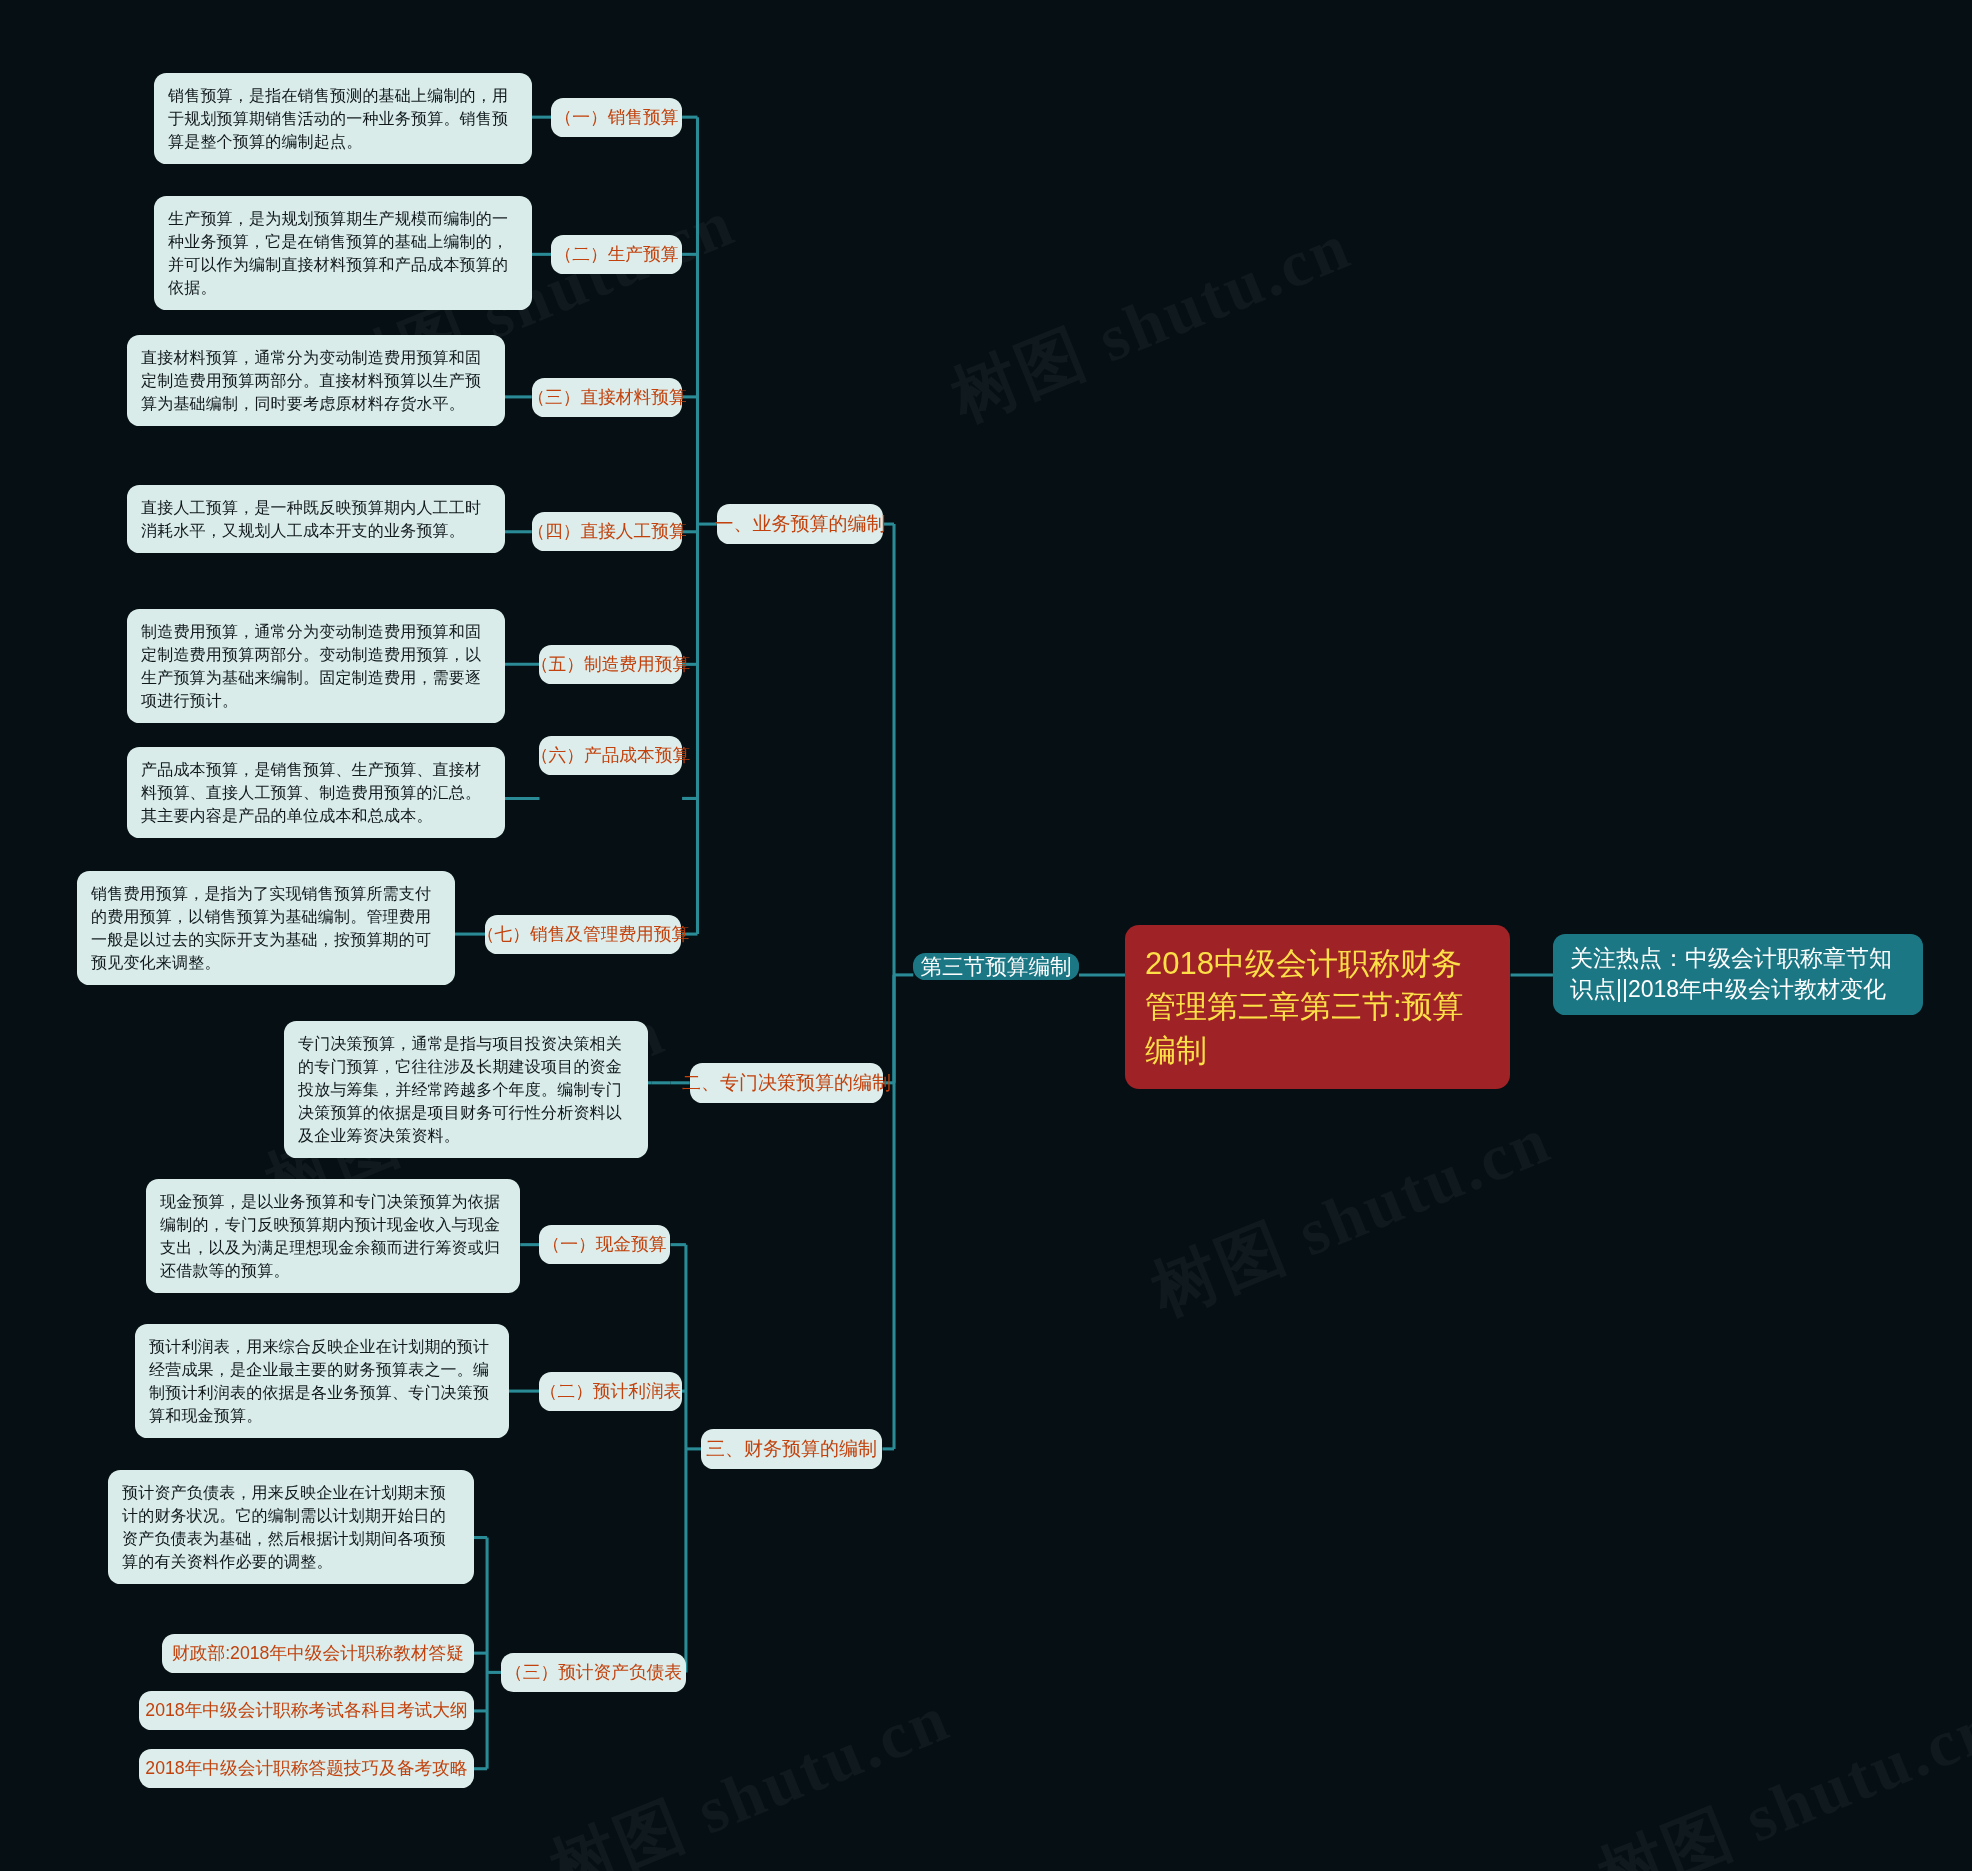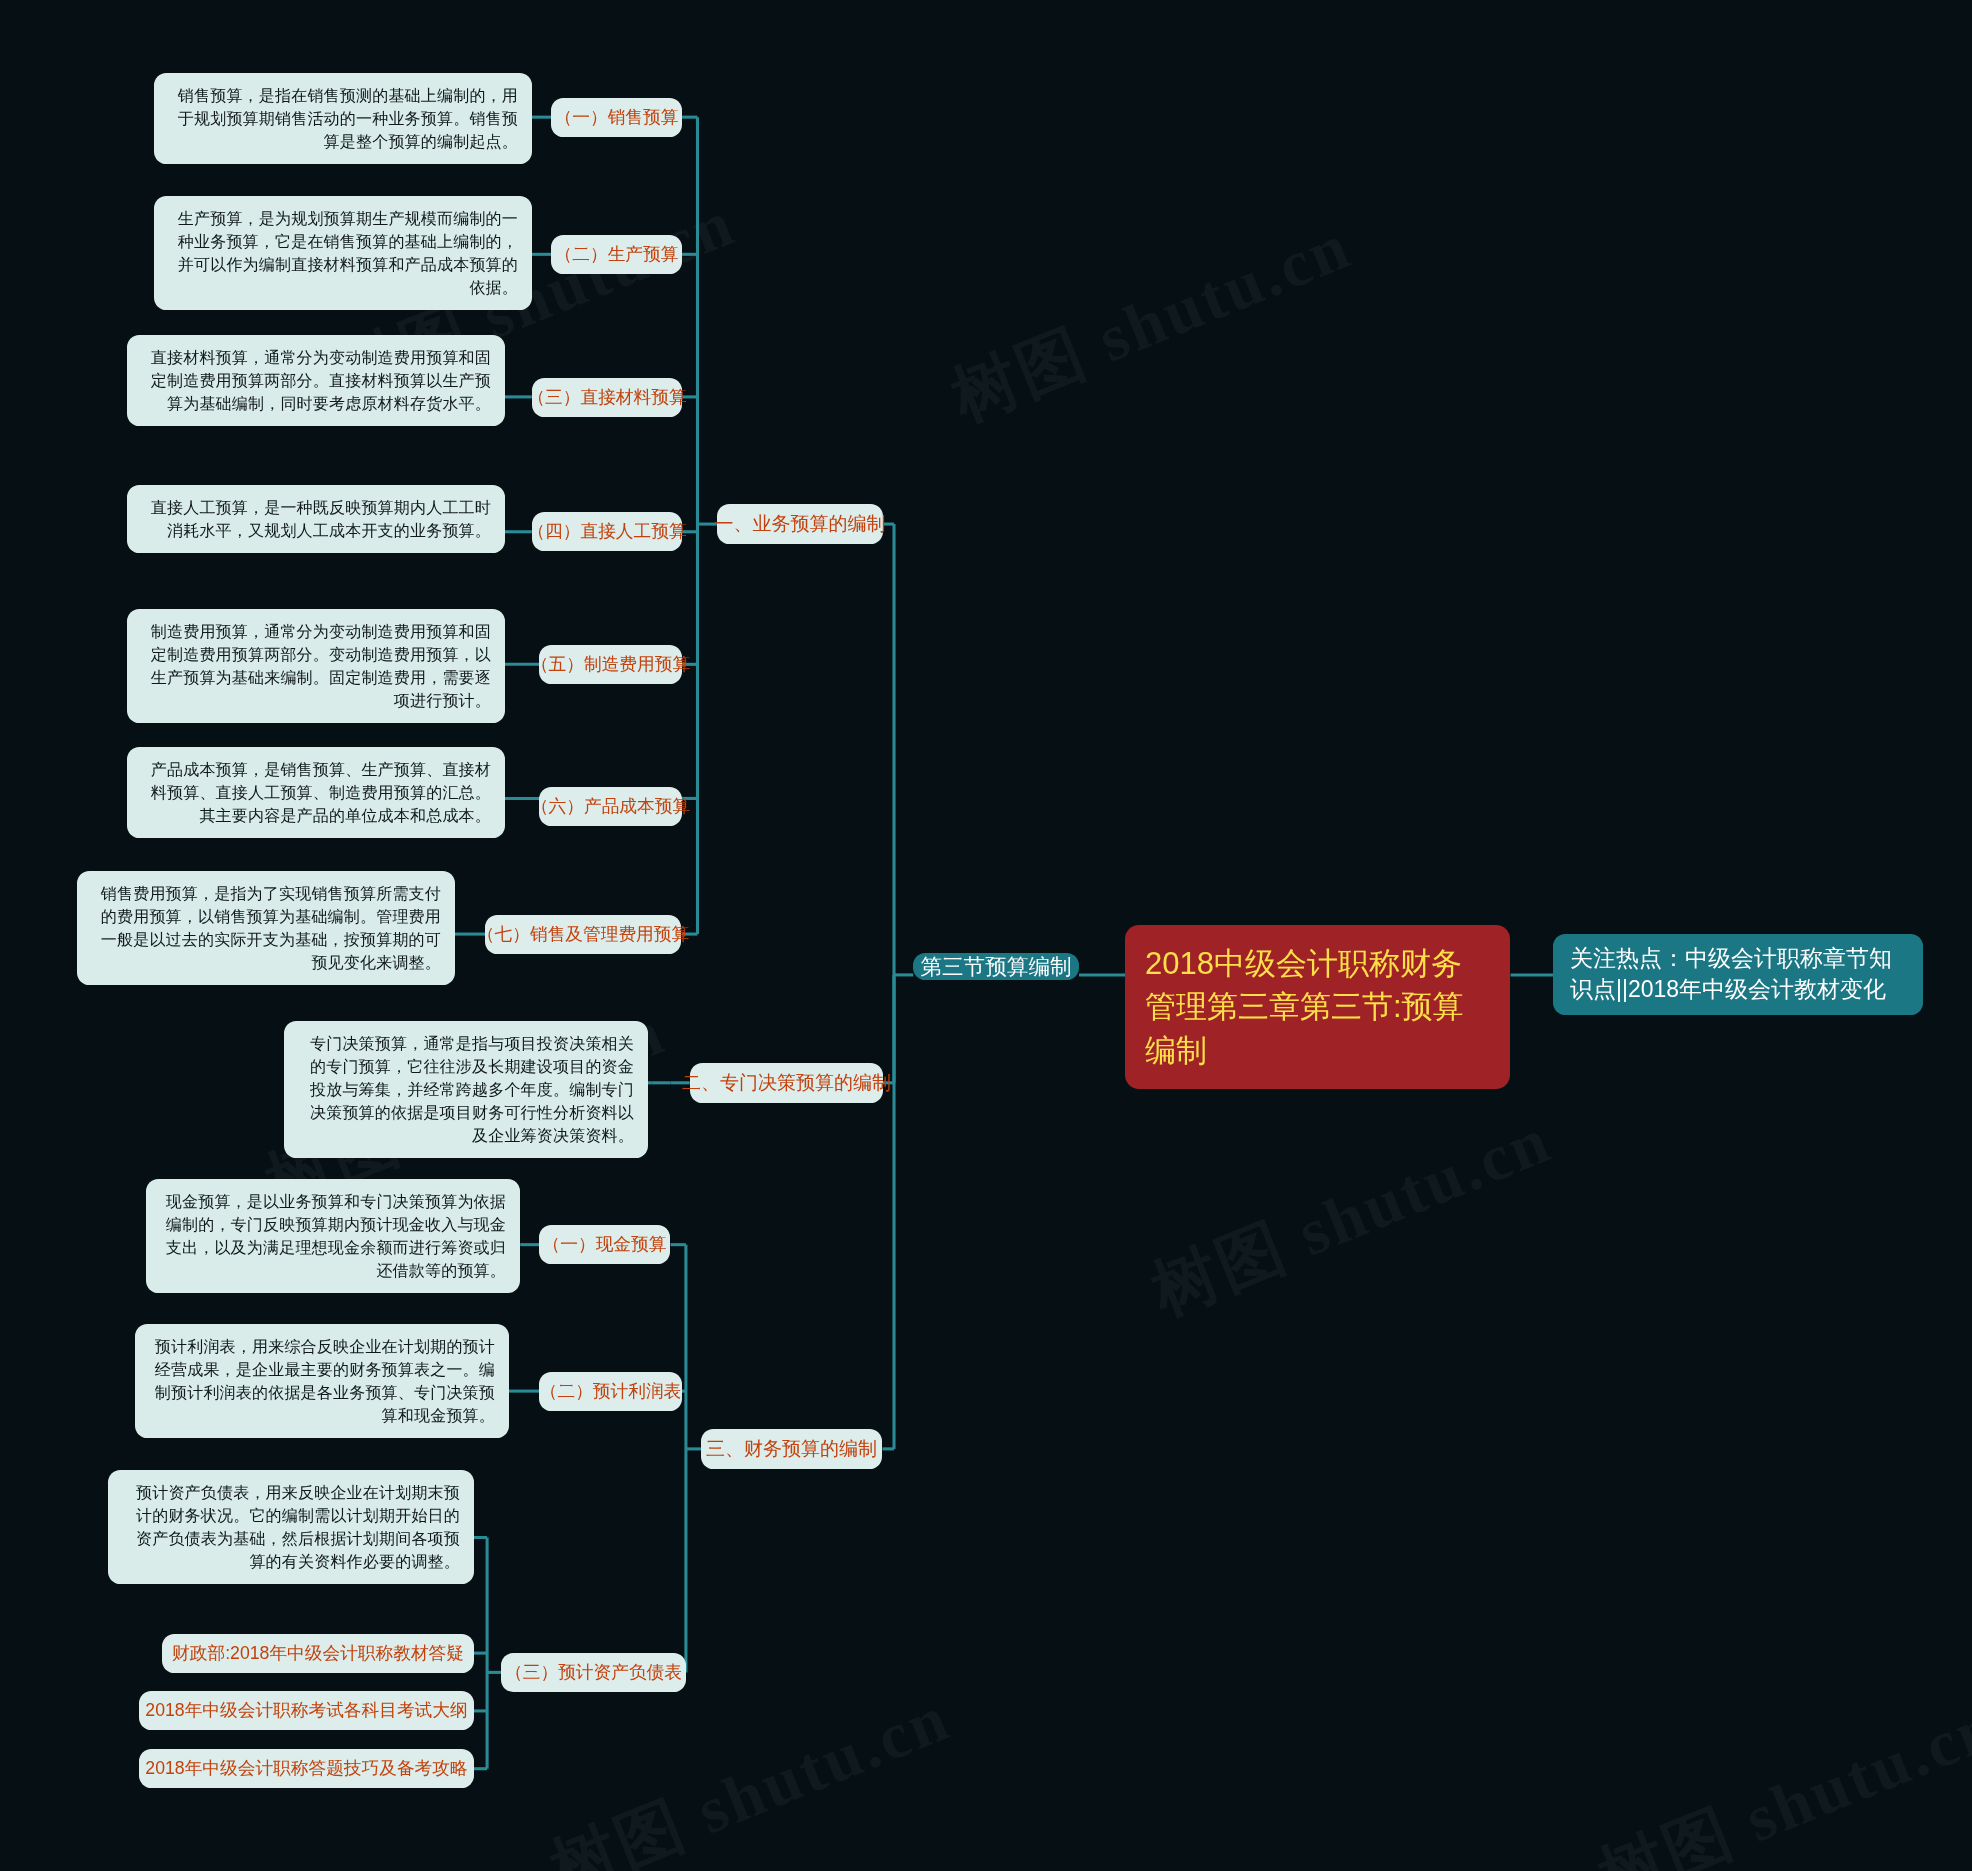--- a/index.html
+++ b/index.html
@@ -27,21 +27,21 @@
   }
   
   .leaf{
     background:#d9ecea;
     color:#10181c;
     font-size:16px;
     padding:10.8px 14px;
     border-radius:12.3px;
     letter-spacing:0.2px;
   }
-  .leaf .txt{display:block;width:100%;text-align:right;}
+  .leaf .txt{display:block;width:100%;}
   
   .chip{
     background:#dcedeb;
     color:#c2410c;
     font-size:19px;
     padding:7.7px 15.4px;
     border-radius:12.3px;
     white-space:nowrap;
     justify-content:center;
   }
@@ -162,21 +162,21 @@
   </div>
   <div class="node chip small" style="left:532px;top:378px;width:150px;height:39px;">
     <span>（三）直接材料预算</span>
   </div>
   <div class="node chip small" style="left:532px;top:512px;width:150px;height:39px;">
     <span>（四）直接人工预算</span>
   </div>
   <div class="node chip small" style="left:539px;top:645px;width:143px;height:39px;">
     <span>（五）制造费用预算</span>
   </div>
-  <div class="node chip small" style="left:539px;top:787px;width:143px;height:39px;">
+  <div class="node chip small" style="left:539px;top:736px;width:143px;height:39px;">
     <span>（六）产品成本预算</span>
   </div>
   <div class="node chip small" style="left:485px;top:915px;width:196px;height:39px;">
     <span>（七）销售及管理费用预算</span>
   </div>
 
   <div class="node leaf" style="left:154px;top:73px;width:378px;">
     <span class="txt">销售预算，是指在销售预测的基础上编制的，用于规划预算期销售活动的一种业务预算。销售预算是整个预算的编制起点。</span>
   </div>
   <div class="node leaf" style="left:154px;top:196px;width:378px;">

